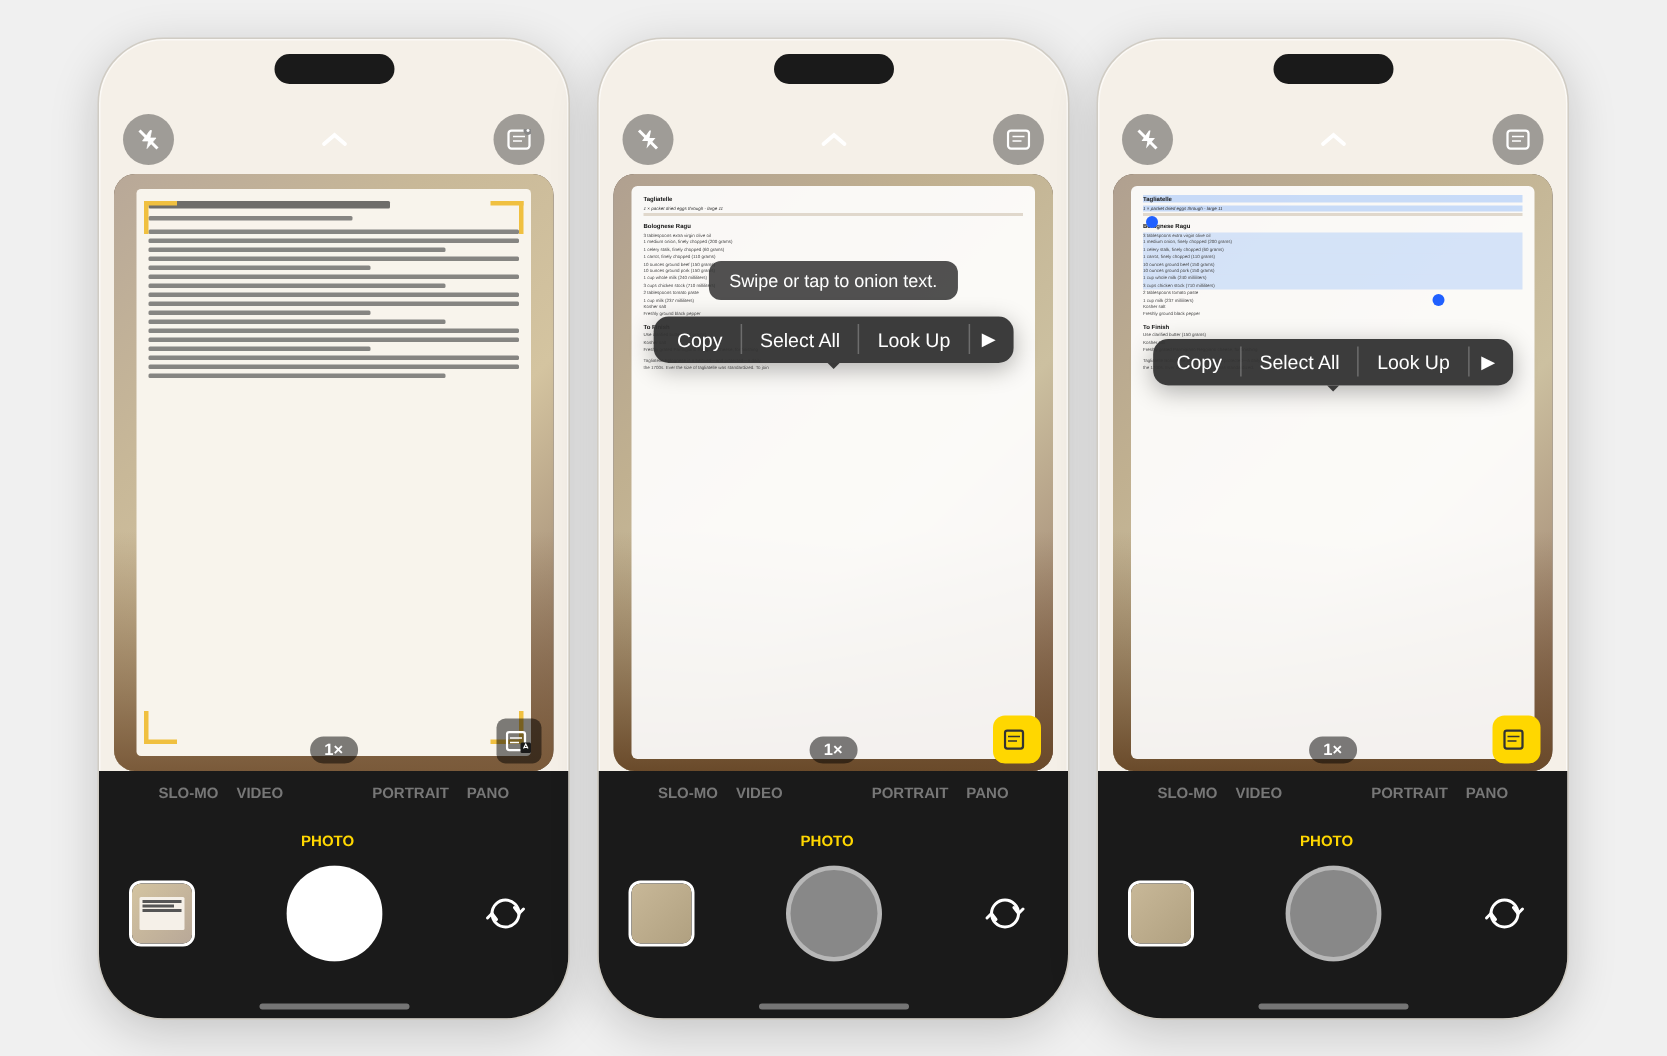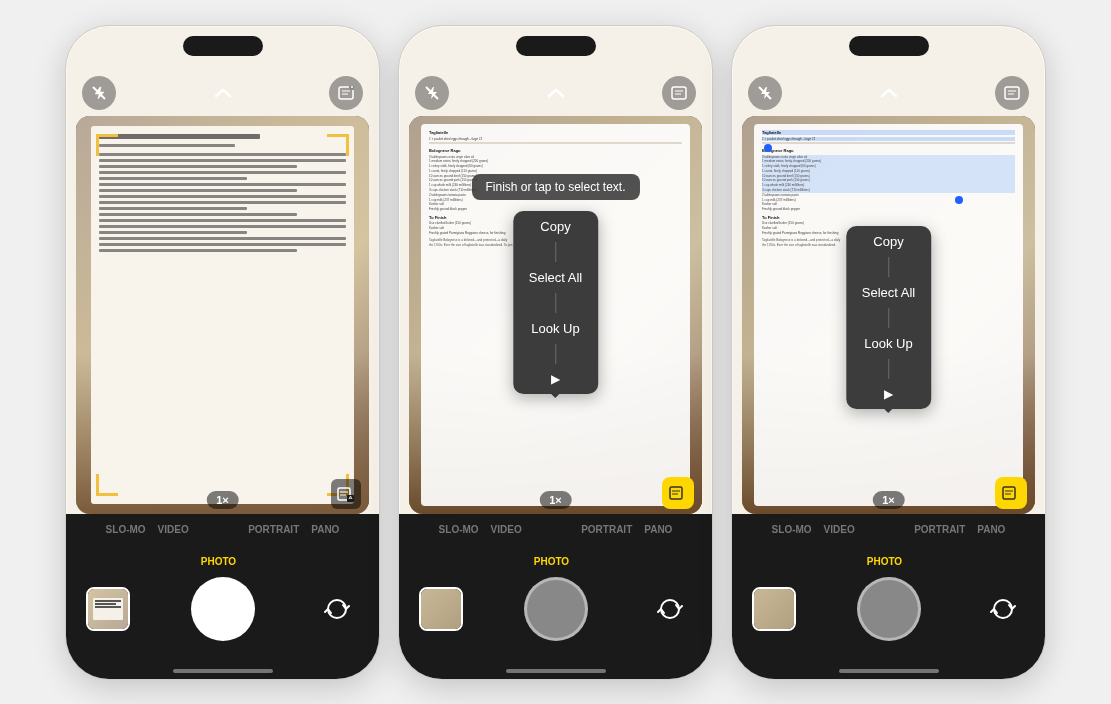--- a/index.html
+++ b/index.html
@@ -225,21 +225,20 @@
       left: 50%;
       transform: translateX(-50%);
       background: rgba(50,50,50,0.95);
       border-radius: 10px;
       display: flex;
       align-items: center;
       padding: 0 4px;
       z-index: 30;
       white-space: nowrap;
       box-shadow: 0 4px 16px rgba(0,0,0,0.3);
-      flex-direction: column;
     }
     .context-toolbar::after {
       content: '';
       position: absolute;
       bottom: -8px;
       left: 50%;
       transform: translateX(-50%);
       border: 4px solid transparent;
       border-top-color: rgba(50,50,50,0.95);
     }
@@ -406,21 +405,21 @@
       <div class="ctrl-btn">
         <svg width="16" height="14" viewBox="0 0 16 14" fill="none">
           <rect x="1" y="1" width="14" height="12" rx="2" stroke="white" stroke-width="1.5"></rect>
           <line x1="4" y1="5" x2="12" y2="5" stroke="white" stroke-width="1"></line>
           <line x1="4" y1="8" x2="10" y2="8" stroke="white" stroke-width="1"></line>
         </svg>
       </div>
     </div>
 
     <div class="selection-hint">
-      <span>Finish or tap to select text.</span>
+      <span>Swipe or tap to onion text.</span>
     </div>
 
     <div class="context-toolbar">
       <span class="toolbar-btn">Copy</span>
       <div class="toolbar-divider"></div>
       <span class="toolbar-btn">Select All</span>
       <div class="toolbar-divider"></div>
       <span class="toolbar-btn">Look Up</span>
       <div class="toolbar-divider"></div>
       <span class="toolbar-chevron">▶</span>

